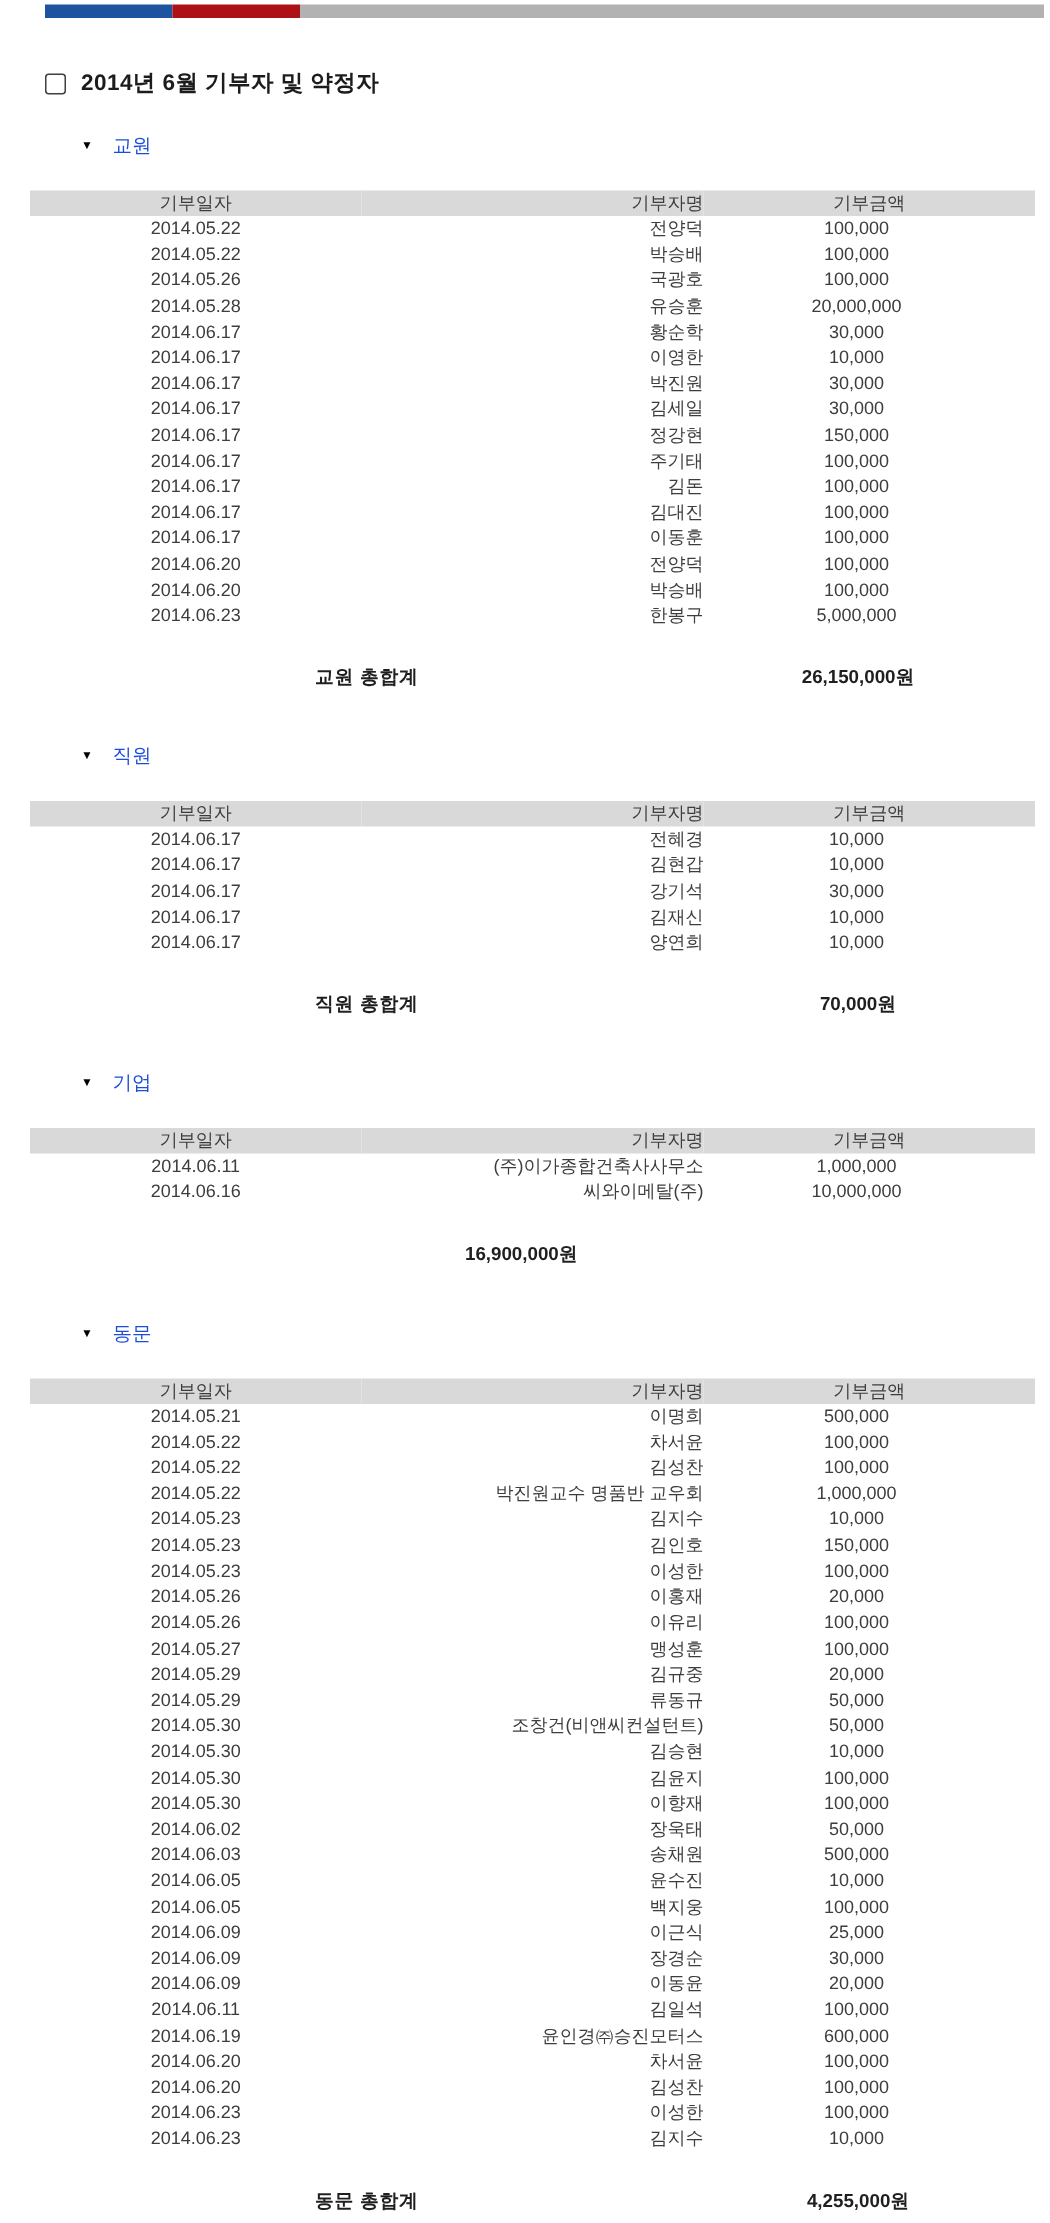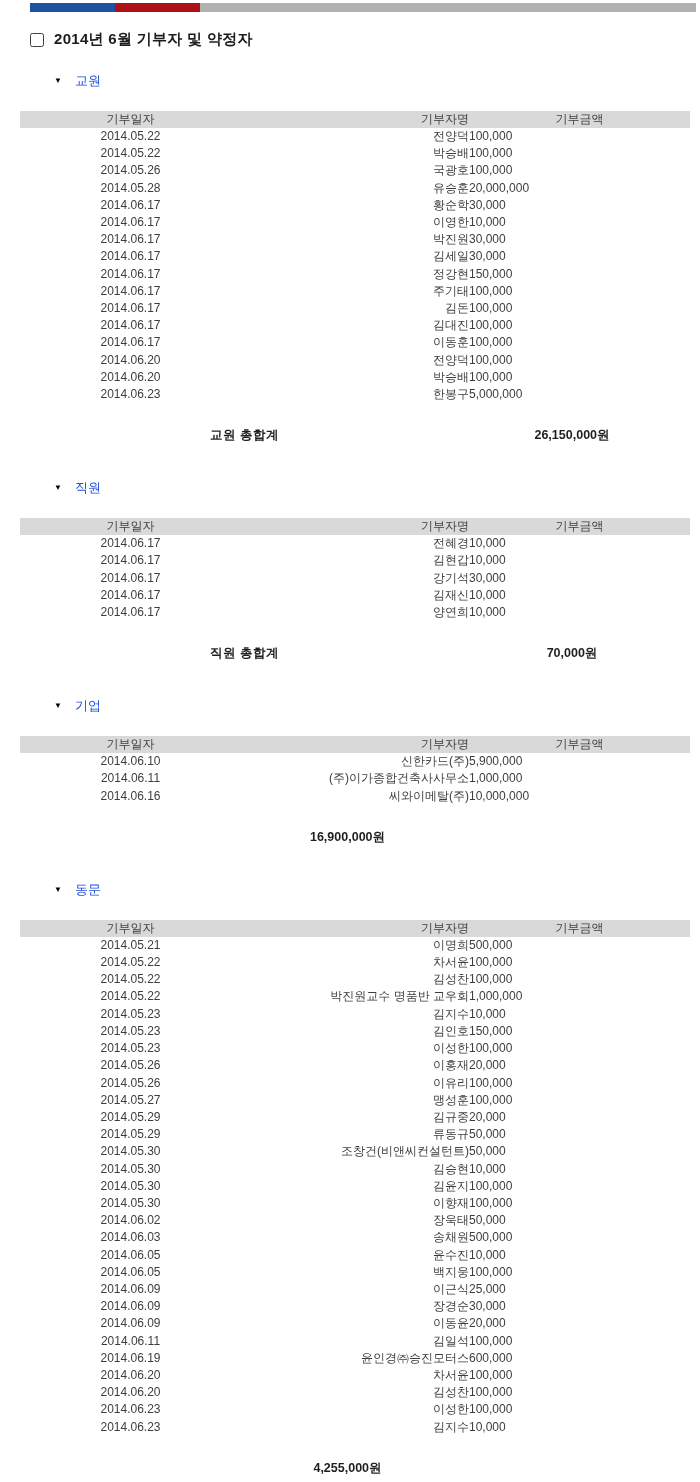--- a/index.html
+++ b/index.html
@@ -6,41 +6,41 @@
   body{
     width:700px;height:1482px;overflow:hidden;position:relative;
     background:#ffffff;
     font-family:"Liberation Sans","DejaVu Sans",sans-serif;
     font-size:12px;color:#3d3d3d;
   }
   .topbar{position:absolute;left:30px;top:3px;width:666px;height:9px;display:flex;}
   .seg-blue{width:85px;height:100%;}
   .seg-red{width:85px;height:100%;}
   .seg-gray{flex:1;height:100%;}
-  .title-row{margin:30px 0 0 30px;display:flex;align-items:center;gap:10px;}
+  .title-row{margin:46px 0 0 30px;display:flex;align-items:center;gap:10px;}
   .title-square{width:12px;height:12px;border:1.6px solid #3f3f3f;border-radius:2.5px;flex:0 0 auto;margin-top:1px;}
   .page-title{font-weight:bold;font-size:15px;color:#1c1c1c;letter-spacing:0.3px;}
   .section{margin-top:36px;}
   .section:first-of-type{margin-top:24px;}
   .section-header{margin-left:54px;display:flex;align-items:center;gap:13px;height:16px;cursor:pointer;}
   .triangle{font-size:8px;color:#000;line-height:1;}
   .section-label{font-size:13px;color:#1d4ed8;}
   .donation-table{margin:22px 0 0 20px;width:670px;border-collapse:collapse;table-layout:fixed;font-size:12px;}
   .donation-table col.w-date{width:221px;}
   .donation-table col.w-name{width:228px;}
   .donation-table col.w-amount{width:221px;}
   .donation-table thead th{
     background:#d9d9d9;font-weight:400;height:17px;padding:0;
     color:#3d3d3d;
   }
   .donation-table td{height:17.2px;padding:0;line-height:17.2px;white-space:nowrap;overflow:hidden;}
   .c-date{text-align:center;}
   .c-name{text-align:right;}
   th.c-amount{text-align:center;padding-right:17px;}
-  td.c-amount{text-align:left;padding-right:17px;}
+  td.c-amount{text-align:center;padding-right:17px;}
   .total-row{margin:24px 0 0 20px;width:670px;display:flex;font-weight:bold;font-size:12.5px;color:#1f1f1f;}
   .total-label{width:449px;text-align:center;letter-spacing:0.5px;}
   .total-amount{flex:1;text-align:center;padding-right:15px;}
 </style>
 </head>
 <body>
 
 <div class="topbar">
   <div class="seg-blue" style="background: rgb(30, 84, 159);"></div>
   <div class="seg-red" style="background: rgb(173, 16, 21);"></div>
@@ -225,25 +225,20 @@
       </colgroup>
       <thead>
         <tr>
           <th class="c-date" style="background: rgb(217, 217, 217);">기부일자</th>
           <th class="c-name" style="background: rgb(217, 217, 217);">기부자명</th>
           <th class="c-amount" style="background: rgb(217, 217, 217);">기부금액</th>
         </tr>
       </thead>
       <tbody>
           <tr>
-            <td class="c-date">2014.06.10</td>
-            <td class="c-name">신한카드(주)</td>
-            <td class="c-amount">5,900,000</td>
-          </tr>
-          <tr>
             <td class="c-date">2014.06.11</td>
             <td class="c-name">(주)이가종합건축사사무소</td>
             <td class="c-amount">1,000,000</td>
           </tr>
           <tr>
             <td class="c-date">2014.06.16</td>
             <td class="c-name">씨와이메탈(주)</td>
             <td class="c-amount">10,000,000</td>
           </tr>
         </tbody>
@@ -413,16 +408,17 @@
             <td class="c-amount">100,000</td>
           </tr>
           <tr>
             <td class="c-date">2014.06.23</td>
             <td class="c-name">김지수</td>
             <td class="c-amount">10,000</td>
           </tr>
         </tbody>
     </table>
     <div class="total-row">
+      <span class="total-label">동문 총합계</span>
       <span class="total-amount">4,255,000원</span>
     </div>
   </section>
 </div>
 
 </body></html>

